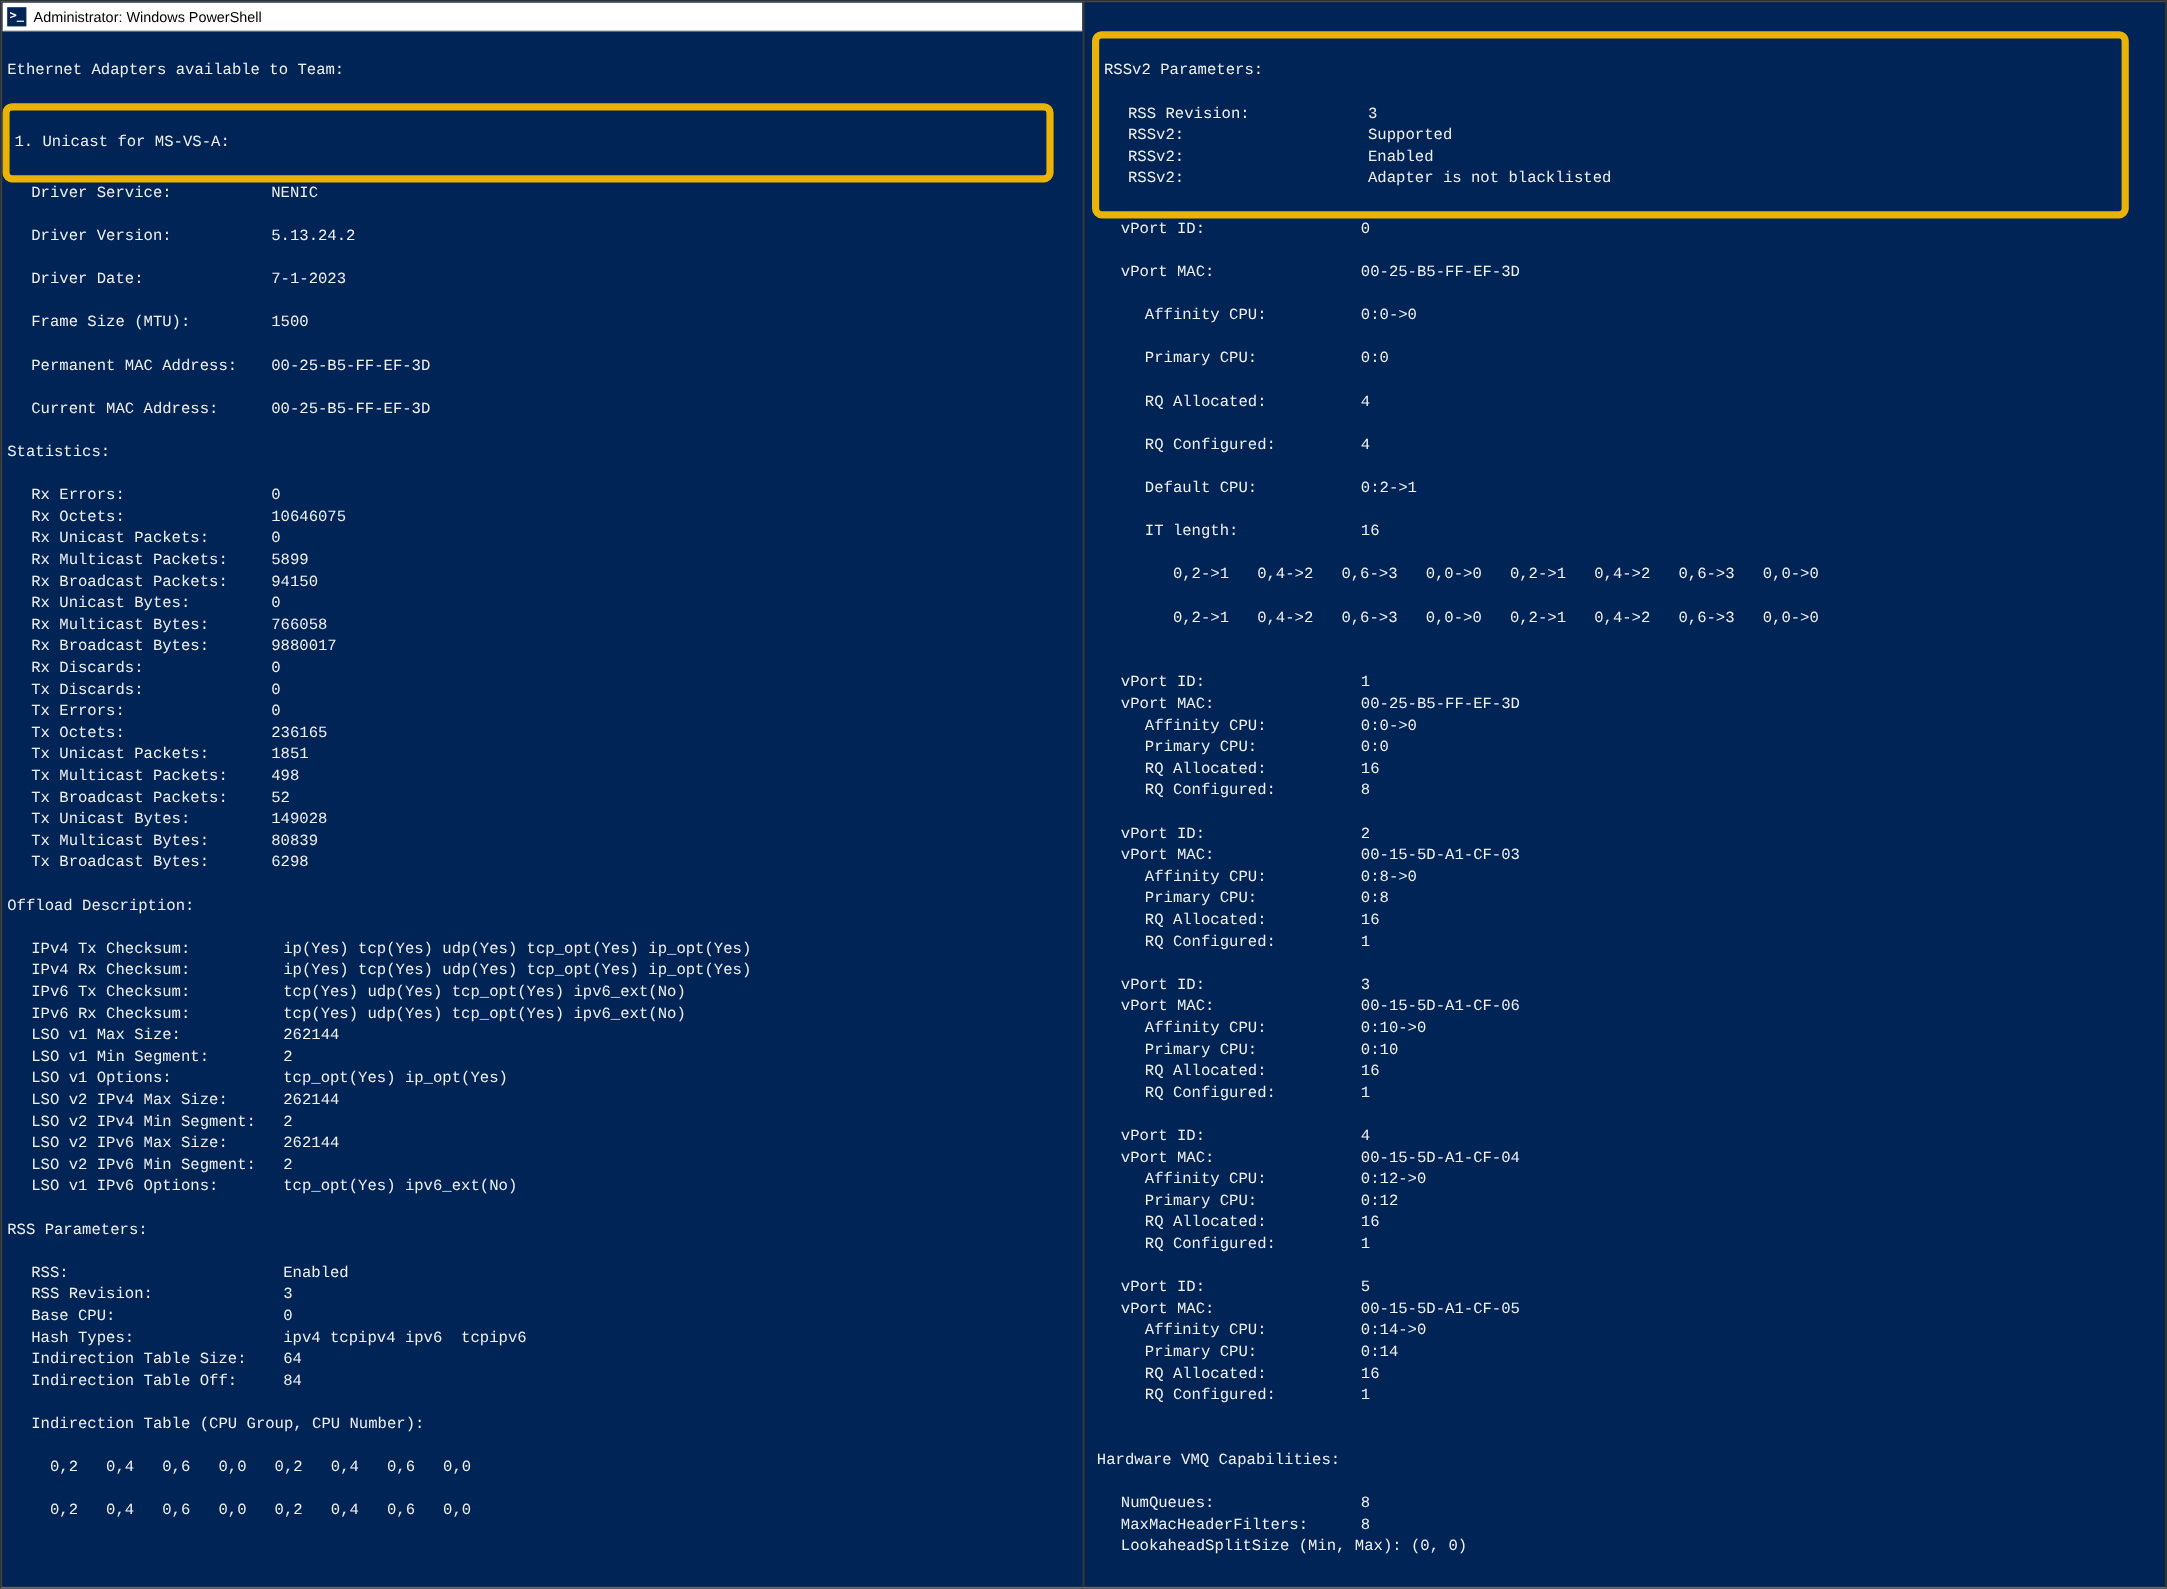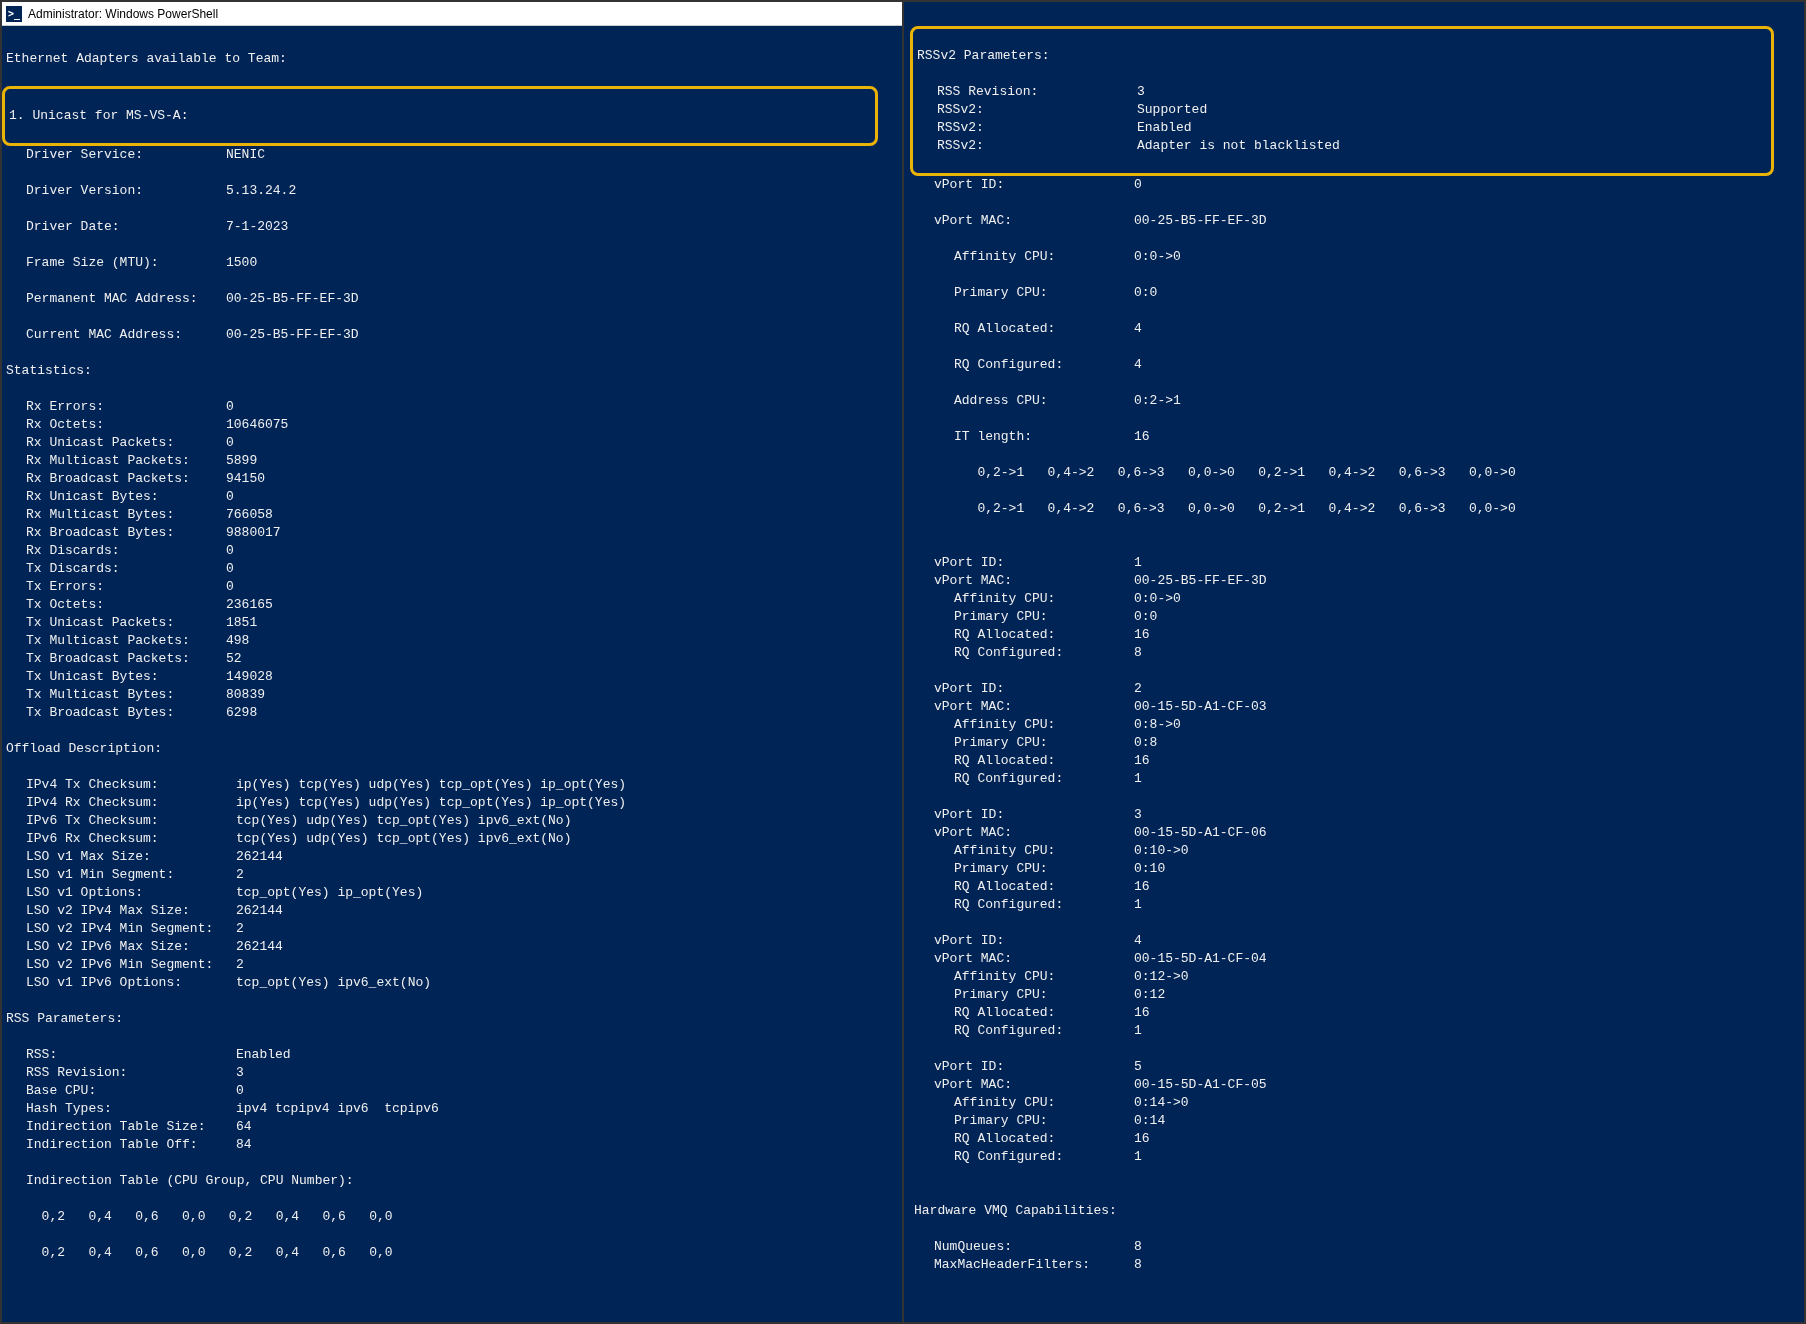--- a/index.html
+++ b/index.html
@@ -49,21 +49,21 @@
     padding: 6px 4px;
     line-height: 18px;
     white-space: pre;
     font-size: 13px;
   }
   .panel-right .content { padding: 6px 10px; }
   .line { white-space: pre; }
   .indent1 { padding-left: 20px; }
   .indent2 { padding-left: 40px; }
   .highlight-box {
-    border: 3px solid #eab308;
+    border: 6px solid #eab308;
     border-radius: 8px;
     padding: 0 4px;
     margin: 0 -4px;
     display: inline-block;
     width: calc(100% - 16px);
   }
   .label { display: inline-block; }
 </style>
 </head>
 <body>
@@ -101,21 +101,21 @@
 <div class="highlight-box">
 <div class="line">RSSv2 Parameters:</div>
 <div id="rssv2-block"><div class="line indent1"><span class="label" style="width: 200px;">RSS Revision:</span><span>3</span></div><div class="line indent1"><span class="label" style="width: 200px;">RSSv2:</span><span>Supported</span></div><div class="line indent1"><span class="label" style="width: 200px;">RSSv2:</span><span>Enabled</span></div><div class="line indent1"><span class="label" style="width: 200px;">RSSv2:</span><span>Adapter is not blacklisted</span></div></div>
 </div>
 <div class="line indent1"><span class="label" style="width:200px">vPort ID:</span><span>0</span></div>
 <div class="line indent1"><span class="label" style="width:200px">vPort MAC:</span><span>00-25-B5-FF-EF-3D</span></div>
 <div class="line indent2"><span class="label" style="width:180px">Affinity CPU:</span><span>0:0-&gt;0</span></div>
 <div class="line indent2"><span class="label" style="width:180px">Primary CPU:</span><span>0:0</span></div>
 <div class="line indent2"><span class="label" style="width:180px">RQ Allocated:</span><span>4</span></div>
 <div class="line indent2"><span class="label" style="width:180px">RQ Configured:</span><span>4</span></div>
-<div class="line indent2"><span class="label" style="width:180px">Address CPU:</span><span>0:2-&gt;1</span></div>
+<div class="line indent2"><span class="label" style="width:180px">Default CPU:</span><span>0:2-&gt;1</span></div>
 <div class="line indent2"><span class="label" style="width:180px">IT length:</span><span>16</span></div>
 <div class="line indent2">   0,2-&gt;1   0,4-&gt;2   0,6-&gt;3   0,0-&gt;0   0,2-&gt;1   0,4-&gt;2   0,6-&gt;3   0,0-&gt;0</div>
 <div class="line indent2">   0,2-&gt;1   0,4-&gt;2   0,6-&gt;3   0,0-&gt;0   0,2-&gt;1   0,4-&gt;2   0,6-&gt;3   0,0-&gt;0</div>
 <div id="vports-block"><div class="line">&nbsp;</div><div class="line indent1"><span class="label" style="width: 200px;">vPort ID:</span><span>1</span></div><div class="line indent1"><span class="label" style="width: 200px;">vPort MAC:</span><span>00-25-B5-FF-EF-3D</span></div><div class="line indent2"><span class="label" style="width: 180px;">Affinity CPU:</span><span>0:0-&gt;0</span></div><div class="line indent2"><span class="label" style="width: 180px;">Primary CPU:</span><span>0:0</span></div><div class="line indent2"><span class="label" style="width: 180px;">RQ Allocated:</span><span>16</span></div><div class="line indent2"><span class="label" style="width: 180px;">RQ Configured:</span><span>8</span></div><div class="line">&nbsp;</div><div class="line indent1"><span class="label" style="width: 200px;">vPort ID:</span><span>2</span></div><div class="line indent1"><span class="label" style="width: 200px;">vPort MAC:</span><span>00-15-5D-A1-CF-03</span></div><div class="line indent2"><span class="label" style="width: 180px;">Affinity CPU:</span><span>0:8-&gt;0</span></div><div class="line indent2"><span class="label" style="width: 180px;">Primary CPU:</span><span>0:8</span></div><div class="line indent2"><span class="label" style="width: 180px;">RQ Allocated:</span><span>16</span></div><div class="line indent2"><span class="label" style="width: 180px;">RQ Configured:</span><span>1</span></div><div class="line">&nbsp;</div><div class="line indent1"><span class="label" style="width: 200px;">vPort ID:</span><span>3</span></div><div class="line indent1"><span class="label" style="width: 200px;">vPort MAC:</span><span>00-15-5D-A1-CF-06</span></div><div class="line indent2"><span class="label" style="width: 180px;">Affinity CPU:</span><span>0:10-&gt;0</span></div><div class="line indent2"><span class="label" style="width: 180px;">Primary CPU:</span><span>0:10</span></div><div class="line indent2"><span class="label" style="width: 180px;">RQ Allocated:</span><span>16</span></div><div class="line indent2"><span class="label" style="width: 180px;">RQ Configured:</span><span>1</span></div><div class="line">&nbsp;</div><div class="line indent1"><span class="label" style="width: 200px;">vPort ID:</span><span>4</span></div><div class="line indent1"><span class="label" style="width: 200px;">vPort MAC:</span><span>00-15-5D-A1-CF-04</span></div><div class="line indent2"><span class="label" style="width: 180px;">Affinity CPU:</span><span>0:12-&gt;0</span></div><div class="line indent2"><span class="label" style="width: 180px;">Primary CPU:</span><span>0:12</span></div><div class="line indent2"><span class="label" style="width: 180px;">RQ Allocated:</span><span>16</span></div><div class="line indent2"><span class="label" style="width: 180px;">RQ Configured:</span><span>1</span></div><div class="line">&nbsp;</div><div class="line indent1"><span class="label" style="width: 200px;">vPort ID:</span><span>5</span></div><div class="line indent1"><span class="label" style="width: 200px;">vPort MAC:</span><span>00-15-5D-A1-CF-05</span></div><div class="line indent2"><span class="label" style="width: 180px;">Affinity CPU:</span><span>0:14-&gt;0</span></div><div class="line indent2"><span class="label" style="width: 180px;">Primary CPU:</span><span>0:14</span></div><div class="line indent2"><span class="label" style="width: 180px;">RQ Allocated:</span><span>16</span></div><div class="line indent2"><span class="label" style="width: 180px;">RQ Configured:</span><span>1</span></div><div class="line">&nbsp;</div></div>
 <div class="line">Hardware VMQ Capabilities:</div>
-<div id="hwvmq-block"><div class="line indent1"><span class="label" style="width: 200px;">NumQueues:</span><span>8</span></div><div class="line indent1"><span class="label" style="width: 200px;">MaxMacHeaderFilters:</span><span>8</span></div></div>
+<div id="hwvmq-block"><div class="line indent1"><span class="label" style="width: 200px;">NumQueues:</span><span>8</span></div><div class="line indent1"><span class="label" style="width: 200px;">MaxMacHeaderFilters:</span><span>8</span></div><div class="line indent1"><span class="label" style="width: 200px;">LookaheadSplitSize (Min, Max): (0, 0)</span><span></span></div></div>
   </div>
 </div>
 
 </body></html>

